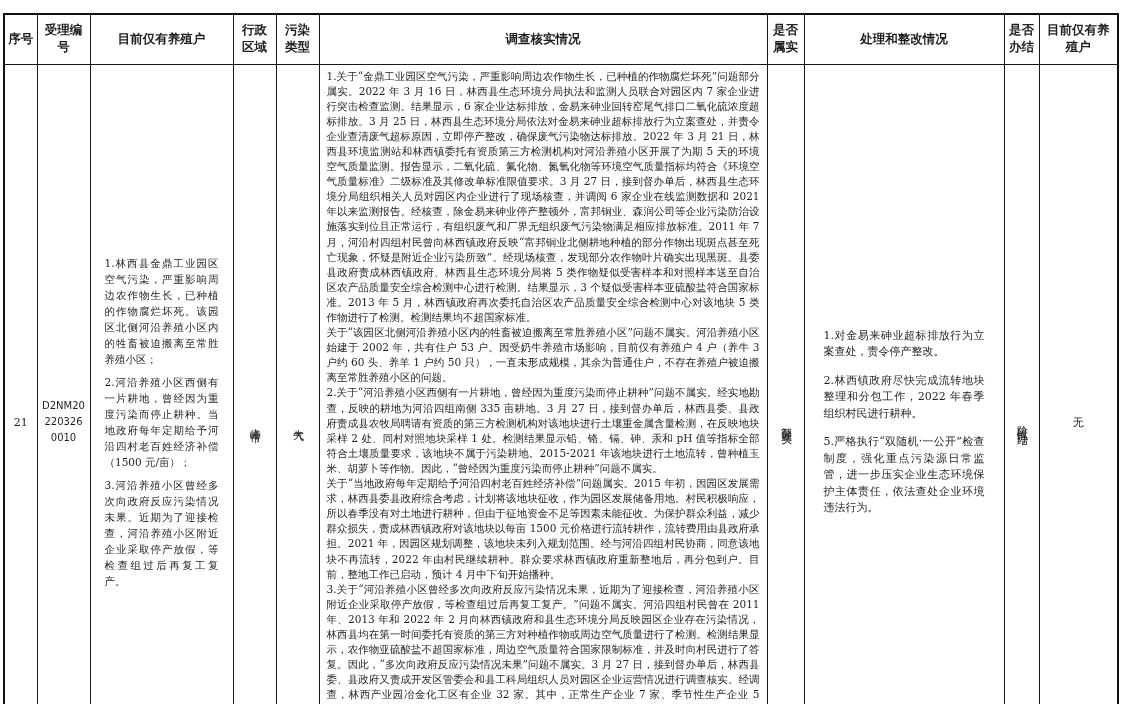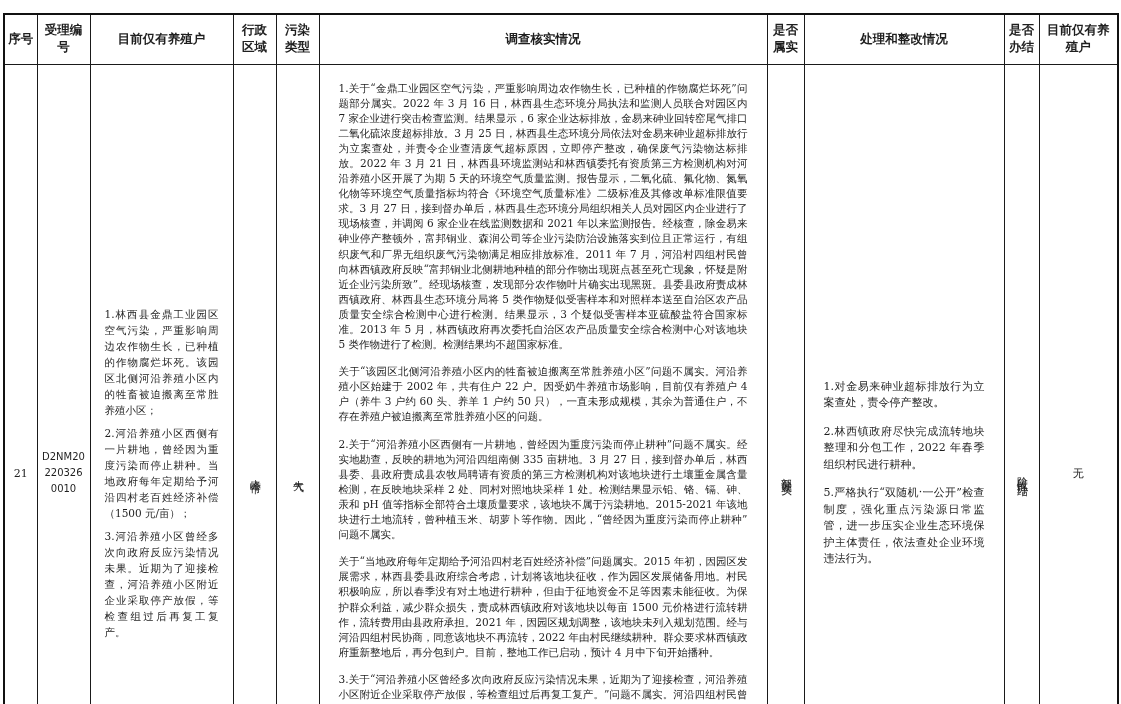--- a/index.html
+++ b/index.html
@@ -60,21 +60,21 @@
     padding: 2px 7px;
   }
   .problem-cell { font-size: 10.5px; line-height: 16px; }
   .problem-cell p { margin: 7px; }
   .invest-cell {
     vertical-align: top;
     font-size: 10.5px;
     line-height: 15.1px;
     padding-top: 4px;
   }
-  .invest-cell p { margin: 12px; }
+  .invest-cell p { margin: 0; }
   .handling-cell { font-size: 11px; line-height: 16.5px; }
   .handling-cell p { margin: 12px; }
   .vtext {
     display: block;
     margin: 0 auto;
     writing-mode: vertical-rl;
     text-orientation: upright;
     font-size: 11px;
     letter-spacing: 2px;
     line-height: 1.1;
@@ -122,21 +122,21 @@
           <p>3.河沿养殖小区曾经多次向政府反应污染情况未果。近期为了迎接检查，河沿养殖小区附近企业采取停产放假，等检查组过后再复工复产。</p>
         </td>
         <td class="vcell">
           <span class="vtext">赤峰市</span>
         </td>
         <td class="vcell">
           <span class="vtext">大气</span>
         </td>
         <td class="para-cell invest-cell">
           <p>1.关于“金鼎工业园区空气污染，严重影响周边农作物生长，已种植的作物腐烂坏死”问题部分属实。2022 年 3 月 16 日，林西县生态环境分局执法和监测人员联合对园区内 7 家企业进行突击检查监测。结果显示，6 家企业达标排放，金易来砷业回转窑尾气排口二氧化硫浓度超标排放。3 月 25 日，林西县生态环境分局依法对金易来砷业超标排放行为立案查处，并责令企业查清废气超标原因，立即停产整改，确保废气污染物达标排放。2022 年 3 月 21 日，林西县环境监测站和林西镇委托有资质第三方检测机构对河沿养殖小区开展了为期 5 天的环境空气质量监测。报告显示，二氧化硫、氟化物、氮氧化物等环境空气质量指标均符合《环境空气质量标准》二级标准及其修改单标准限值要求。3 月 27 日，接到督办单后，林西县生态环境分局组织相关人员对园区内企业进行了现场核查，并调阅 6 家企业在线监测数据和 2021 年以来监测报告。经核查，除金易来砷业停产整顿外，富邦铜业、森润公司等企业污染防治设施落实到位且正常运行，有组织废气和厂界无组织废气污染物满足相应排放标准。2011 年 7 月，河沿村四组村民曾向林西镇政府反映“富邦铜业北侧耕地种植的部分作物出现斑点甚至死亡现象，怀疑是附近企业污染所致”。经现场核查，发现部分农作物叶片确实出现黑斑。县委县政府责成林西镇政府、林西县生态环境分局将 5 类作物疑似受害样本和对照样本送至自治区农产品质量安全综合检测中心进行检测。结果显示，3 个疑似受害样本亚硫酸盐符合国家标准。2013 年 5 月，林西镇政府再次委托自治区农产品质量安全综合检测中心对该地块 5 类作物进行了检测。检测结果均不超国家标准。</p>
-          <p>关于“该园区北侧河沿养殖小区内的牲畜被迫搬离至常胜养殖小区”问题不属实。河沿养殖小区始建于 2002 年，共有住户 22 户。因受奶牛养殖市场影响，目前仅有养殖户 4 户（养牛 3 户约 60 头、养羊 1 户约 50 只），一直未形成规模，其余为普通住户，不存在养殖户被迫搬离至常胜养殖小区的问题。</p>
+          <p>关于“该园区北侧河沿养殖小区内的牲畜被迫搬离至常胜养殖小区”问题不属实。河沿养殖小区始建于 2002 年，共有住户 53 户。因受奶牛养殖市场影响，目前仅有养殖户 4 户（养牛 3 户约 60 头、养羊 1 户约 50 只），一直未形成规模，其余为普通住户，不存在养殖户被迫搬离至常胜养殖小区的问题。</p>
           <p>2.关于“河沿养殖小区西侧有一片耕地，曾经因为重度污染而停止耕种”问题不属实。经实地勘查，反映的耕地为河沿四组南侧 335 亩耕地。3 月 27 日，接到督办单后，林西县委、县政府责成县农牧局聘请有资质的第三方检测机构对该地块进行土壤重金属含量检测，在反映地块采样 2 处、同村对照地块采样 1 处。检测结果显示铅、铬、镉、砷、汞和 pH 值等指标全部符合土壤质量要求，该地块不属于污染耕地。2015-2021 年该地块进行土地流转，曾种植玉米、胡萝卜等作物。因此，“曾经因为重度污染而停止耕种”问题不属实。</p>
           <p>关于“当地政府每年定期给予河沿四村老百姓经济补偿”问题属实。2015 年初，因园区发展需求，林西县委县政府综合考虑，计划将该地块征收，作为园区发展储备用地。村民积极响应，所以春季没有对土地进行耕种，但由于征地资金不足等因素未能征收。为保护群众利益，减少群众损失，责成林西镇政府对该地块以每亩 1500 元价格进行流转耕作，流转费用由县政府承担。2021 年，因园区规划调整，该地块未列入规划范围。经与河沿四组村民协商，同意该地块不再流转，2022 年由村民继续耕种。群众要求林西镇政府重新整地后，再分包到户。目前，整地工作已启动，预计 4 月中下旬开始播种。</p>
           <p>3.关于“河沿养殖小区曾经多次向政府反应污染情况未果，近期为了迎接检查，河沿养殖小区附近企业采取停产放假，等检查组过后再复工复产。”问题不属实。河沿四组村民曾在 2011 年、2013 年和 2022 年 2 月向林西镇政府和县生态环境分局反映园区企业存在污染情况，林西县均在第一时间委托有资质的第三方对种植作物或周边空气质量进行了检测。检测结果显示，农作物亚硫酸盐不超国家标准，周边空气质量符合国家限制标准，并及时向村民进行了答复。因此，“多次向政府反应污染情况未果”问题不属实。3 月 27 日，接到督办单后，林西县委、县政府又责成开发区管委会和县工科局组织人员对园区企业运营情况进行调查核实。经调查，林西产业园冶金化工区有企业 32 家。其中，正常生产企业 7 家、季节性生产企业 5 家、暂时停产企业 3 家、僵尸企业 3 家、在建企业 14 家。季节性生产企业分别是聚恒混凝土、众诚混凝土、和顺万康、福鑫木业、顺通建材，计划 4 月中旬复工生产；暂时停产企业分别是恒富金属、富强金属、金易来砷业，其中富强金属和恒富金属春节后受疫情影响，原料运输困难，陆续停产；金易来砷业因尾气存在超标排放行为，责令停产整改。因此，“为迎接检查而停产”问题不属实。</p>
         </td>
         <td class="vcell">
           <span class="vtext">部分属实</span>
         </td>
         <td class="para-cell handling-cell">
           <p>1.对金易来砷业超标排放行为立案查处，责令停产整改。</p>
           <p>2.林西镇政府尽快完成流转地块整理和分包工作，2022 年春季组织村民进行耕种。</p>

